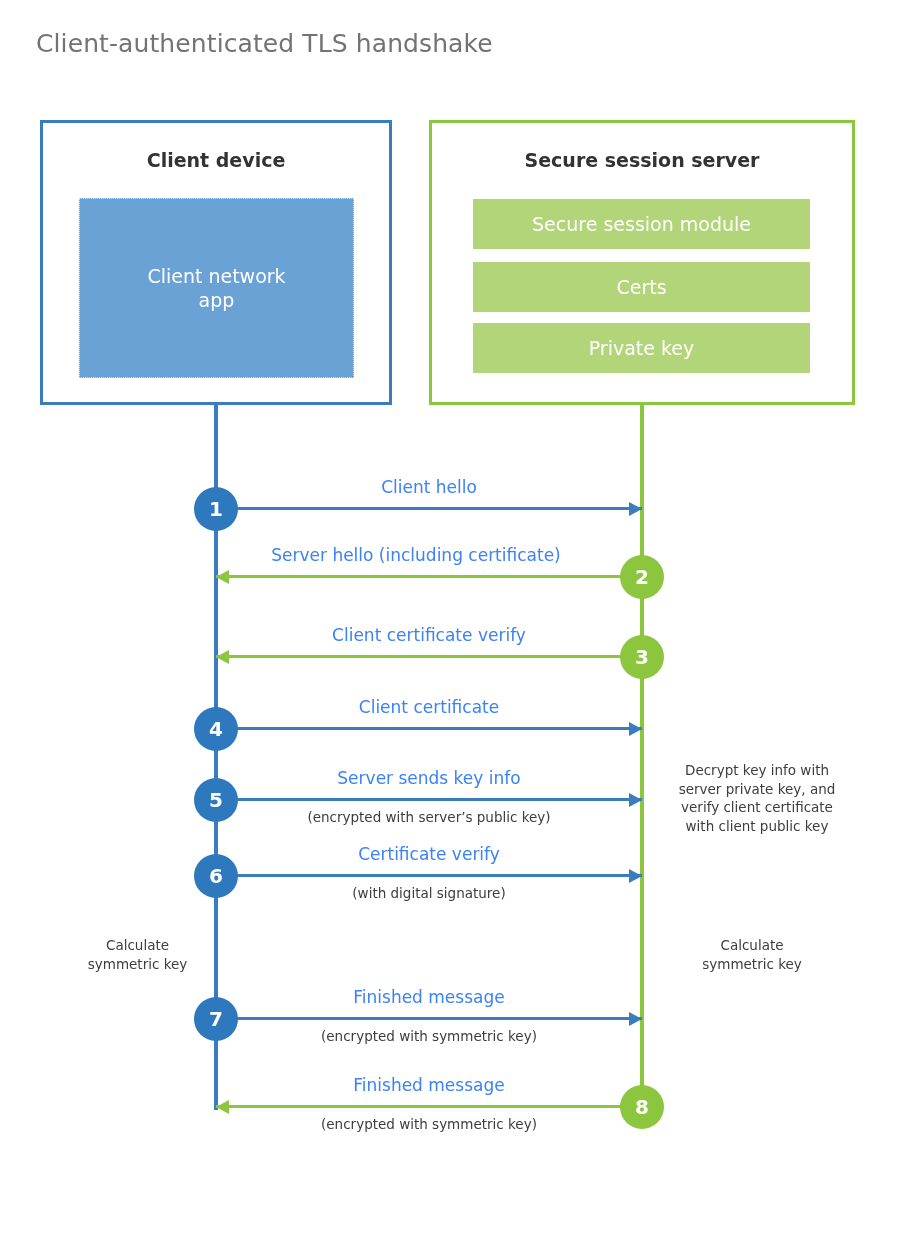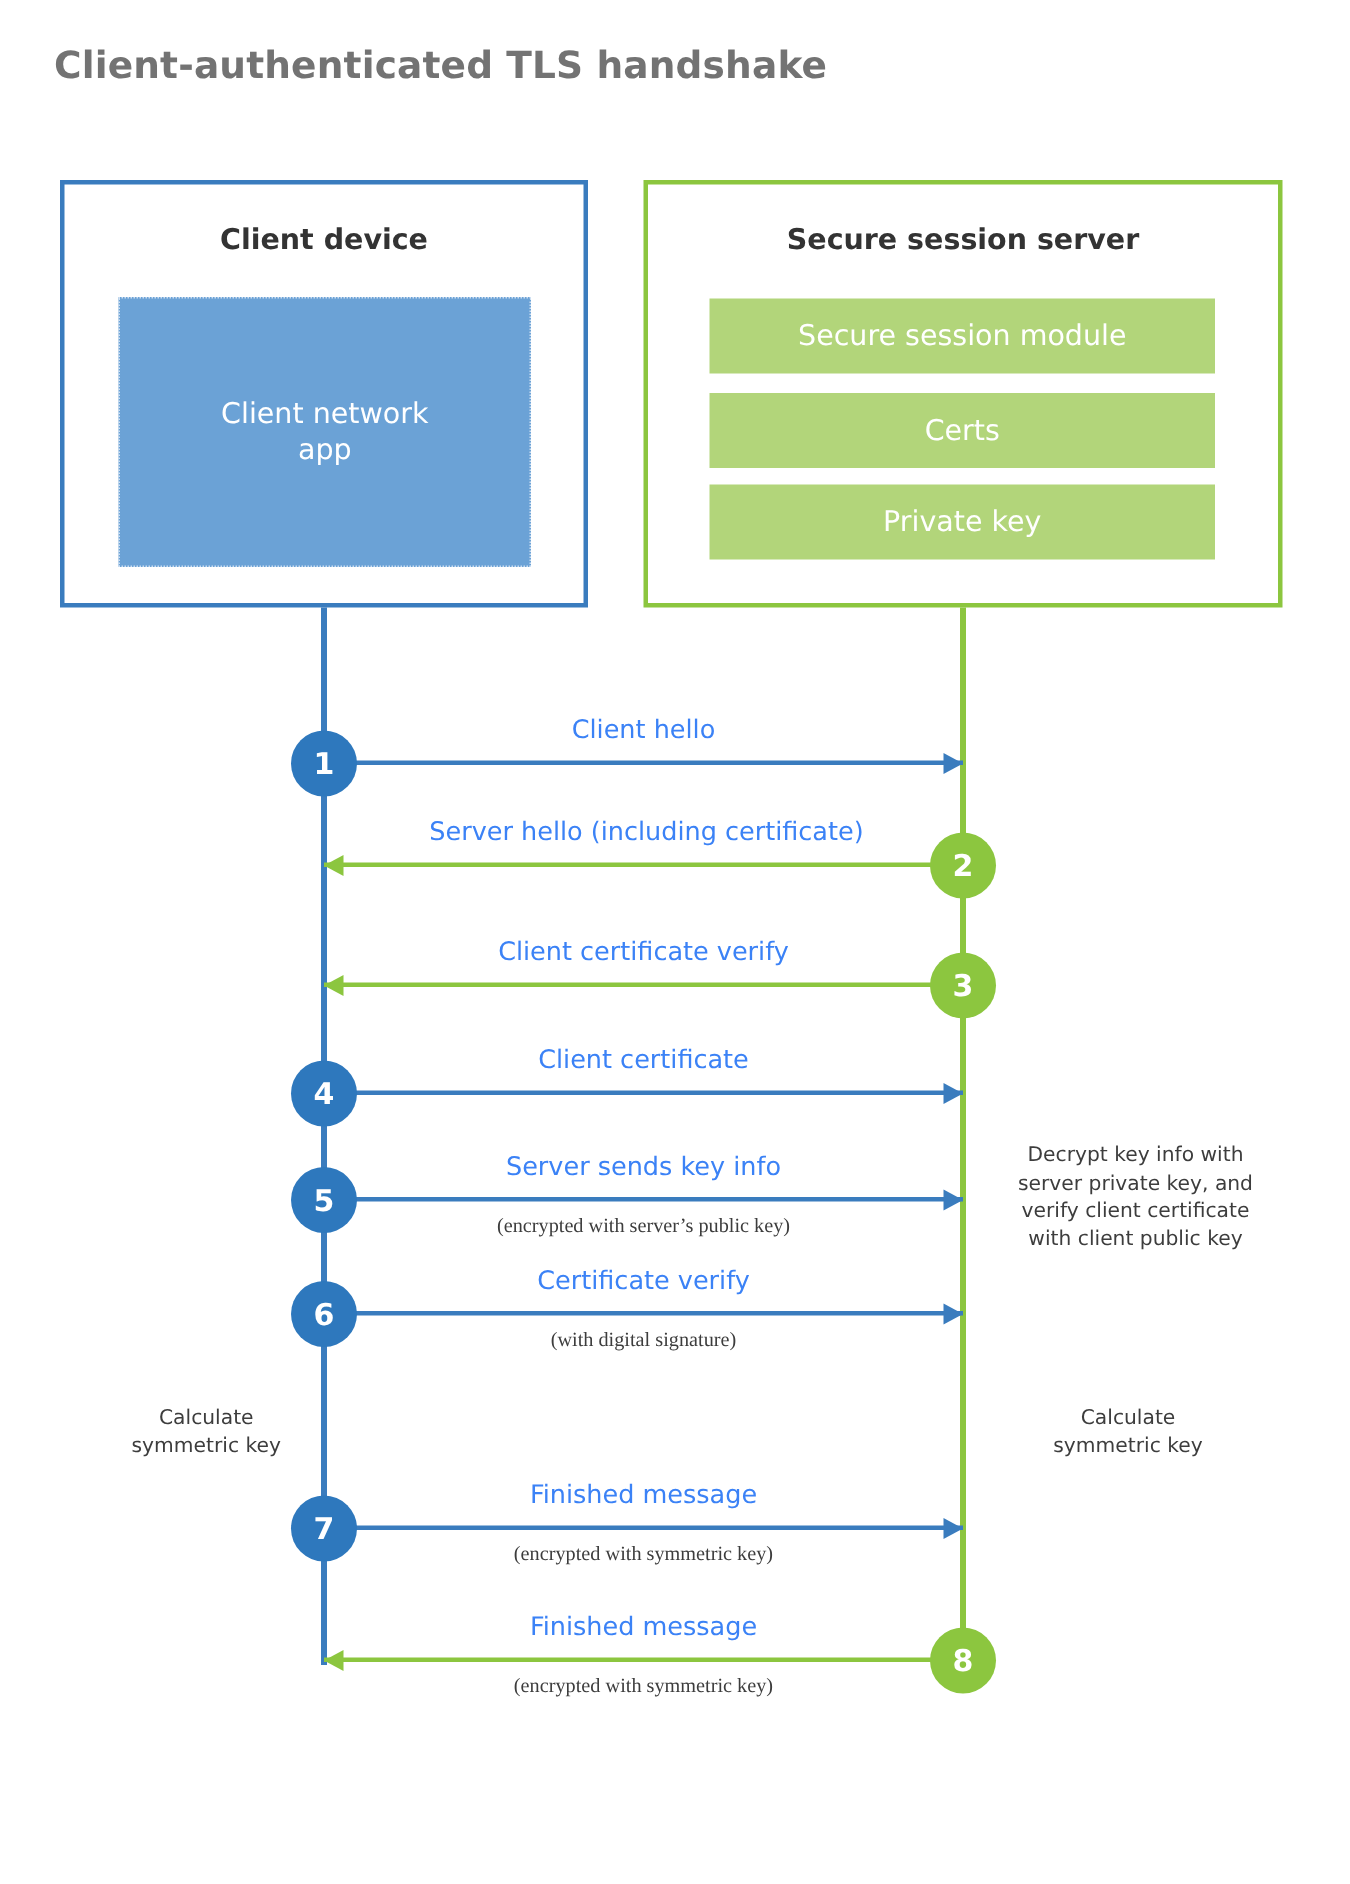--- a/index.html
+++ b/index.html
@@ -21,21 +21,21 @@
     width: 900px;
     height: 1256px;
   }
 
   
   .page-title {
     position: absolute;
     left: 36px;
     top: 29px;
     font-size: 25px;
-    font-weight: 700;
+    font-weight: 400;
     color: #737373;
     letter-spacing: 0.1px;
     white-space: nowrap;
   }
 
   
   .actor-box {
     position: absolute;
     background: #ffffff;
     box-sizing: border-box;
@@ -155,21 +155,20 @@
     white-space: nowrap;
   }
   .msg-sublabel {
     position: absolute;
     top: 11px;
     width: 460px;
     text-align: center;
     font-size: 13.5px;
     color: #3d3d3d;
     white-space: nowrap;
-    font-family: Liberation Serif, serif;
   }
 
   
   .step-circle {
     position: absolute;
     width: 44px;
     height: 44px;
     border-radius: 50%;
     display: flex;
     align-items: center;
@@ -232,21 +231,21 @@
   <div id="messages-layer">
       <div class="message" style="top: 507px;">
         <div class="msg-line blue" style="left: 216px; width: 426px;"></div>
         <div class="arrowhead right blue" style="left: 629px;"></div>
         <div class="msg-label" style="left: 199px;">Client hello</div>
         <div class="step-circle blue" style="left: 194px; top: -20px;">1</div>
       </div>
       <div class="message" style="top: 575px;">
         <div class="msg-line green" style="left: 216px; width: 426px;"></div>
         <div class="arrowhead left green" style="left: 216px;"></div>
-        <div class="msg-label" style="left: 201px;">Server hello (including certificate)</div>
+        <div class="msg-label" style="left: 186px;">Server hello (including certificate)</div>
         <div class="step-circle green" style="left: 620px; top: -20px;">2</div>
       </div>
       <div class="message" style="top: 655px;">
         <div class="msg-line green" style="left: 216px; width: 426px;"></div>
         <div class="arrowhead left green" style="left: 216px;"></div>
         <div class="msg-label" style="left: 199px;">Client certificate verify</div>
         <div class="step-circle green" style="left: 620px; top: -20px;">3</div>
       </div>
       <div class="message" style="top: 727px;">
         <div class="msg-line blue" style="left: 216px; width: 426px;"></div>

